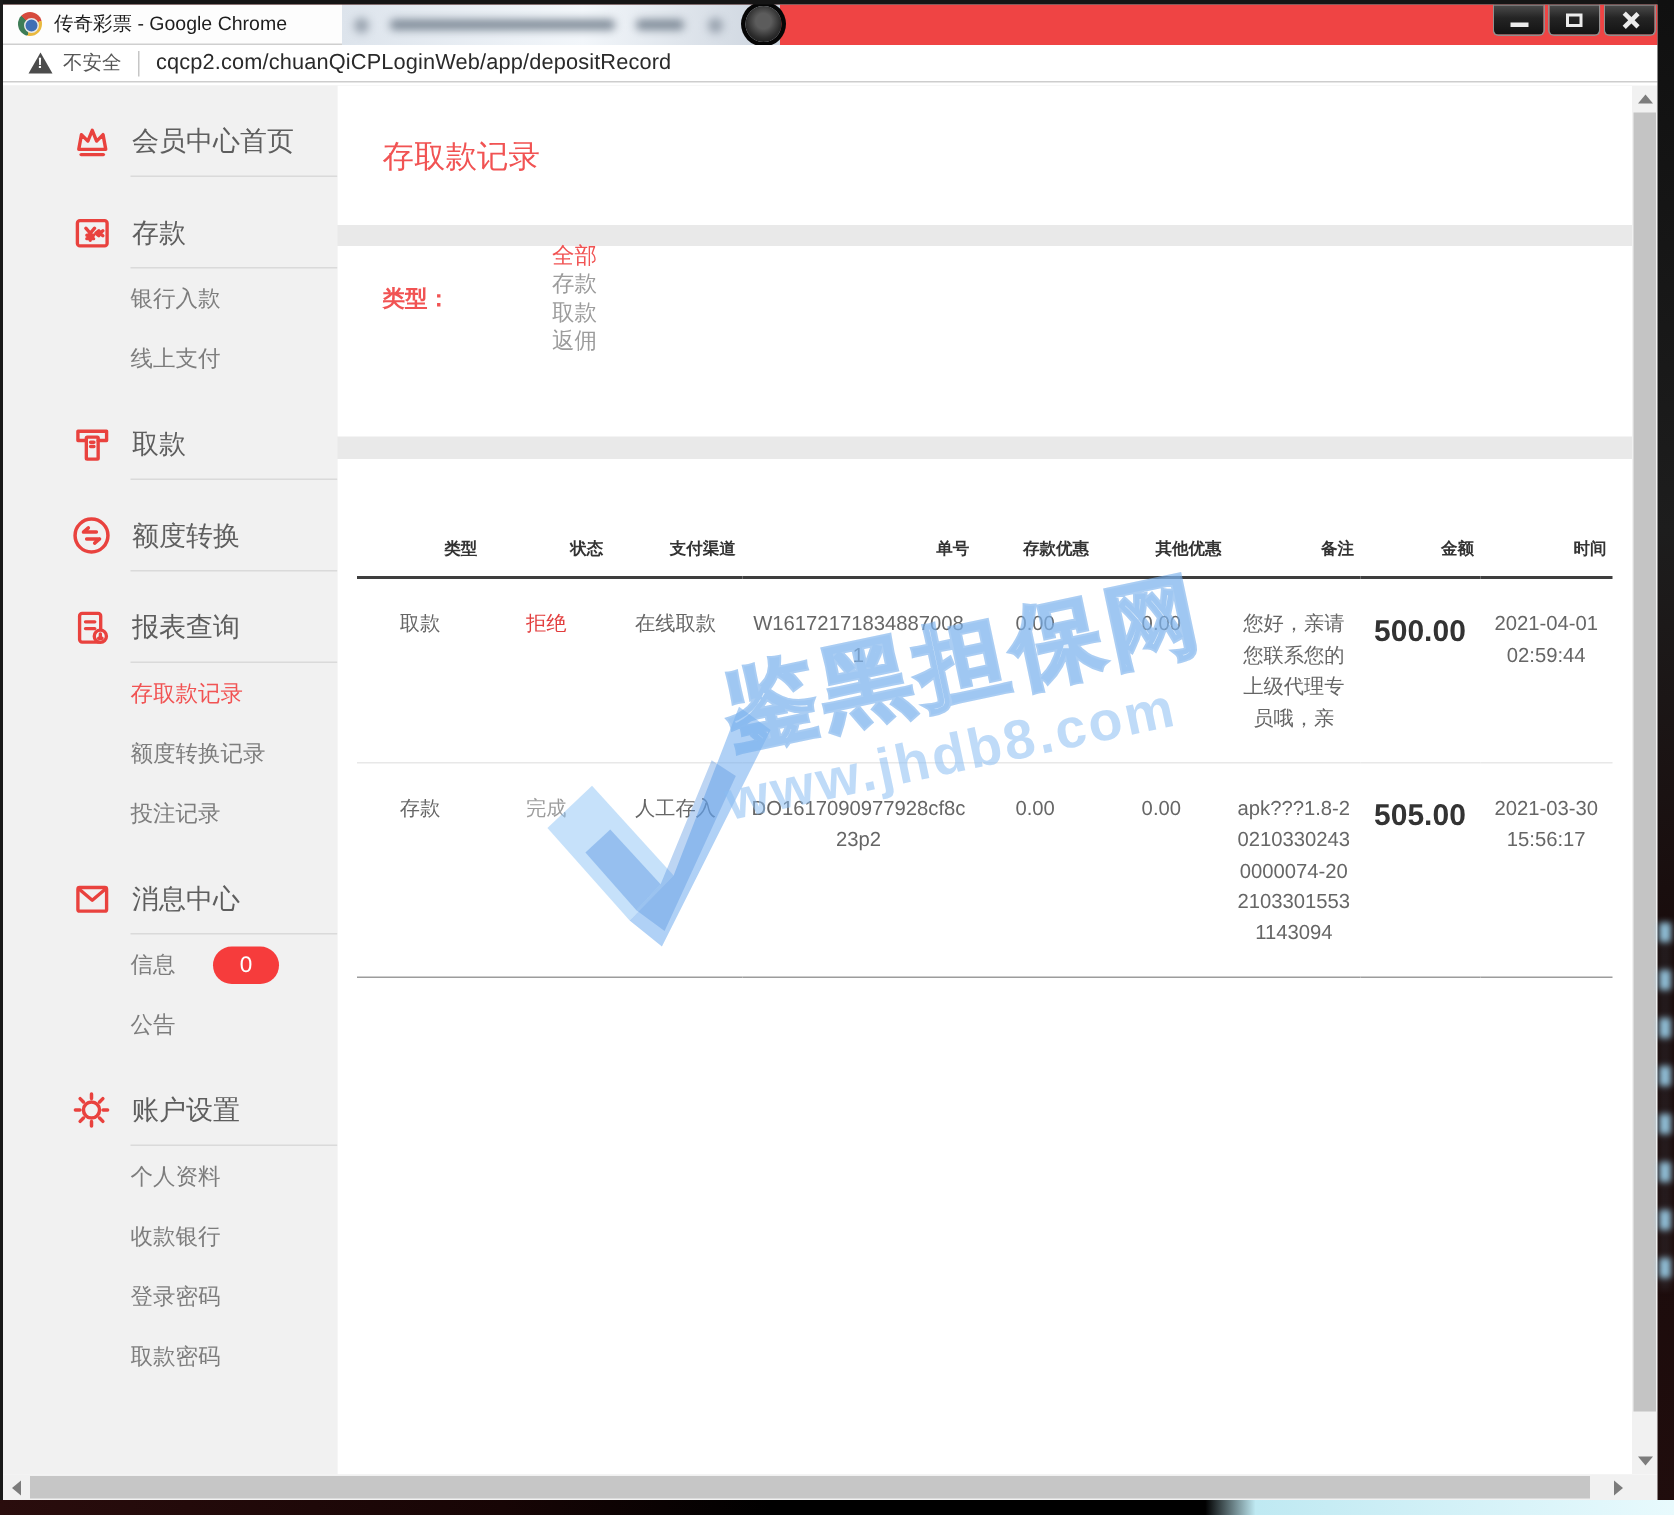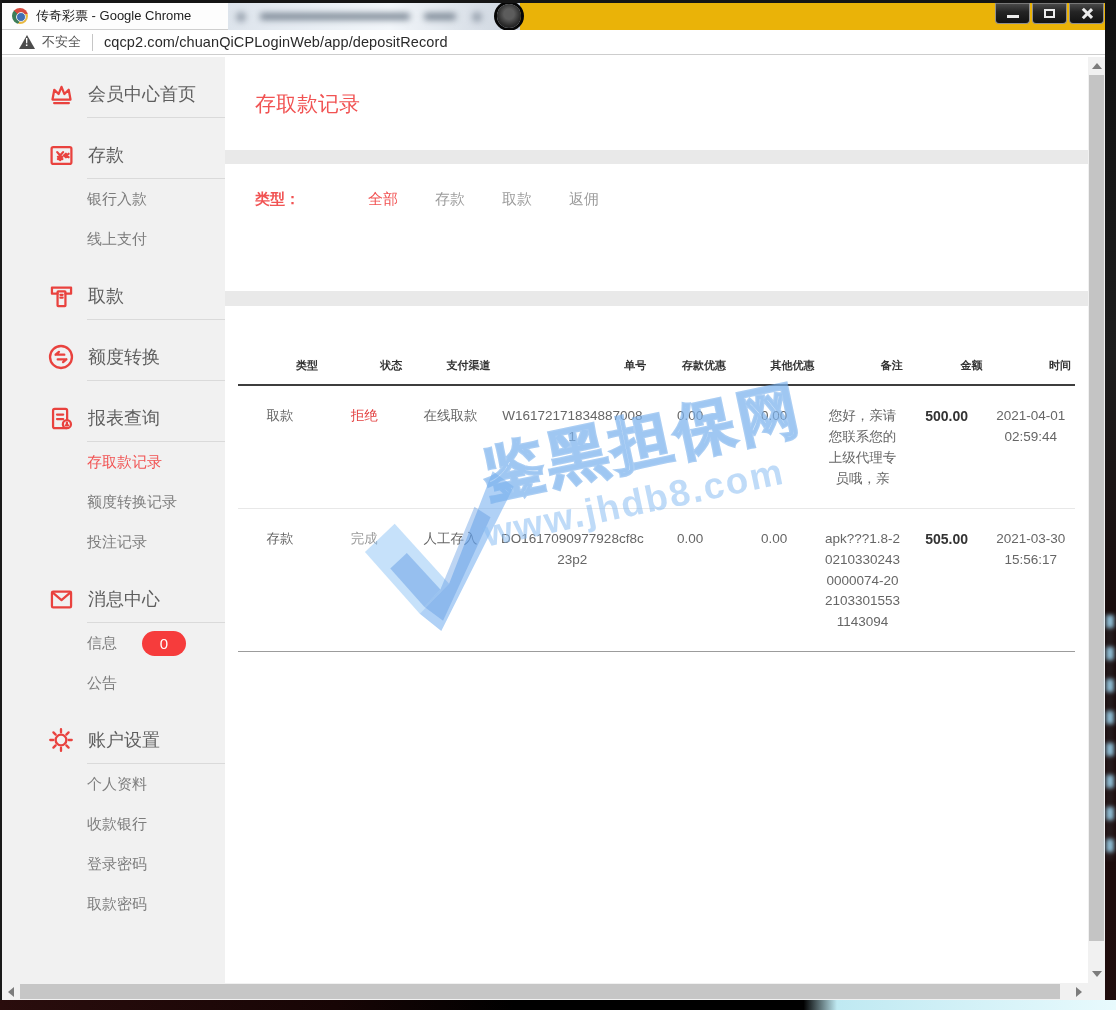--- a/index.html
+++ b/index.html
@@ -11,21 +11,21 @@
   .frame-left   { position:absolute; left:0; top:0; width:2px; height:100%; background:#1a1a1a; z-index:40; }
   .frame-right  { position:absolute; right:0; top:0; width:11px; height:100%;
                   background:linear-gradient(180deg,#101010,#1d1d1d 35%,#180a0a 65%,#200d0d 100%); z-index:40; }
   .frame-right .wm-blobs { position:absolute; top:615px; left:1px; width:8px; height:245px;
                   background:repeating-linear-gradient(180deg, rgba(165,222,250,.85) 0 13px, rgba(165,222,250,.08) 13px 32px);
                   filter:blur(2px); }
   .frame-bottom { position:absolute; left:0; bottom:0; width:100%; height:10px; z-index:41;
                   background:linear-gradient(90deg,#2a0d0d 0%,#170505 30%,#000 46%,#000 72%,#bfe9f2 75%,#e8fafd 100%); }
 
   
-  .titlebar { position:absolute; left:2px; top:3px; right:11px; height:27px; background:#eab308; z-index:20; }
+  .titlebar { position:absolute; left:2px; top:3px; right:11px; height:27px; background:#ef4444; z-index:20; }
   .title-left { position:absolute; left:0; top:0; width:226px; height:100%; background:#fdfdfd;
                 display:flex; align-items:center; padding-left:10px; border-bottom:1px solid #cfcfcf; }
   .chrome-icon { width:16px; height:16px; border-radius:50%; position:relative; flex:0 0 16px;
                  background:conic-gradient(from -45deg,#d64a3d 0 33%,#e9b93f 0 66%,#3e7d57 0 100%); }
   .chrome-icon::after { content:""; position:absolute; left:4px; top:4px; width:8px; height:8px;
                  border-radius:50%; background:#3f6fb5; border:1.5px solid #e8e8e8; }
   .title-text { font-size:13px; color:#1d1d1d; margin-left:8px; white-space:nowrap; }
   .title-blur { position:absolute; left:226px; top:0; width:292px; height:100%; overflow:hidden;
                 background:linear-gradient(90deg,#dde4ec,#f2f6fa 55%,#ccd4de); }
   .blur-dot  { position:absolute; background:#97a1ad; border-radius:50%; filter:blur(3px); }
@@ -87,21 +87,21 @@
   .date-sep { color:#999; margin:0 13px; font-size:15px; }
   .query-btn { margin-left:12px; width:66px; height:31px; background:#f0453f; color:#fff; border:none;
                border-radius:4px; font-size:15px; cursor:pointer; font-family:inherit; }
   .box-table { top:249px; bottom:0; padding:30px 13px 0; }
   table.dtable { width:100%; border-collapse:collapse; table-layout:fixed; }
   .dtable th { padding:22px 4px 11px; font-size:11px; color:#333; font-weight:600; text-align:right;
                border-bottom:2px solid #3e3e3e; }
   .dtable td { padding:20px 6px 18px; font-size:13.5px; color:#666; vertical-align:top; text-align:center;
                line-height:1.55; border-bottom:1px solid #e8e8e8; }
   .dtable tr.last td { border-bottom:1px solid #9c9c9c; }
-  td.cell-amount { font-weight:bold; color:#333; font-size:14px; }
+  td.cell-amount { font-weight:bold; color:#333; font-size:20px; }
   td.breakall { word-break:break-all; }
 
   
   .v-scroll { position:absolute; left:1088px; top:57px; width:17px; height:926px; background:#f1f1f1; z-index:30; }
   .v-thumb  { position:absolute; left:1px; top:18px; width:15px; height:866px; background:#c4c4c4; }
   .arrow { position:absolute; width:0; height:0; }
   .a-up    { left:4px; top:6px;  border-left:5px solid transparent; border-right:5px solid transparent; border-bottom:6px solid #7c7c7c; }
   .a-down  { left:4px; bottom:6px; border-left:5px solid transparent; border-right:5px solid transparent; border-top:6px solid #7c7c7c; }
   .h-scroll { position:absolute; left:2px; top:983px; width:1086px; height:17px; background:#f1f1f1; z-index:30; }
   .h-thumb  { position:absolute; left:18px; top:1px; width:1040px; height:15px; background:#c6c6c6; }
@@ -276,21 +276,21 @@
         </div>
       </div>
 
     <div class="box box-title">
       <span class="page-title">存取款记录</span>
     </div>
 
     <div class="box box-filter">
       <div class="filter-row">
         <span class="f-label">类型：</span>
-        <span style="display:flex;align-items:flex-end;">
+        <span style="display:flex;align-items:flex-end;flex-direction:column;">
             <span class="f-opt active">全部</span>
             <span class="f-opt">存款</span>
             <span class="f-opt">取款</span>
             <span class="f-opt">返佣</span>
           </span>
       </div>
     </div>
 
     <div class="box box-table">
       <table class="dtable">

